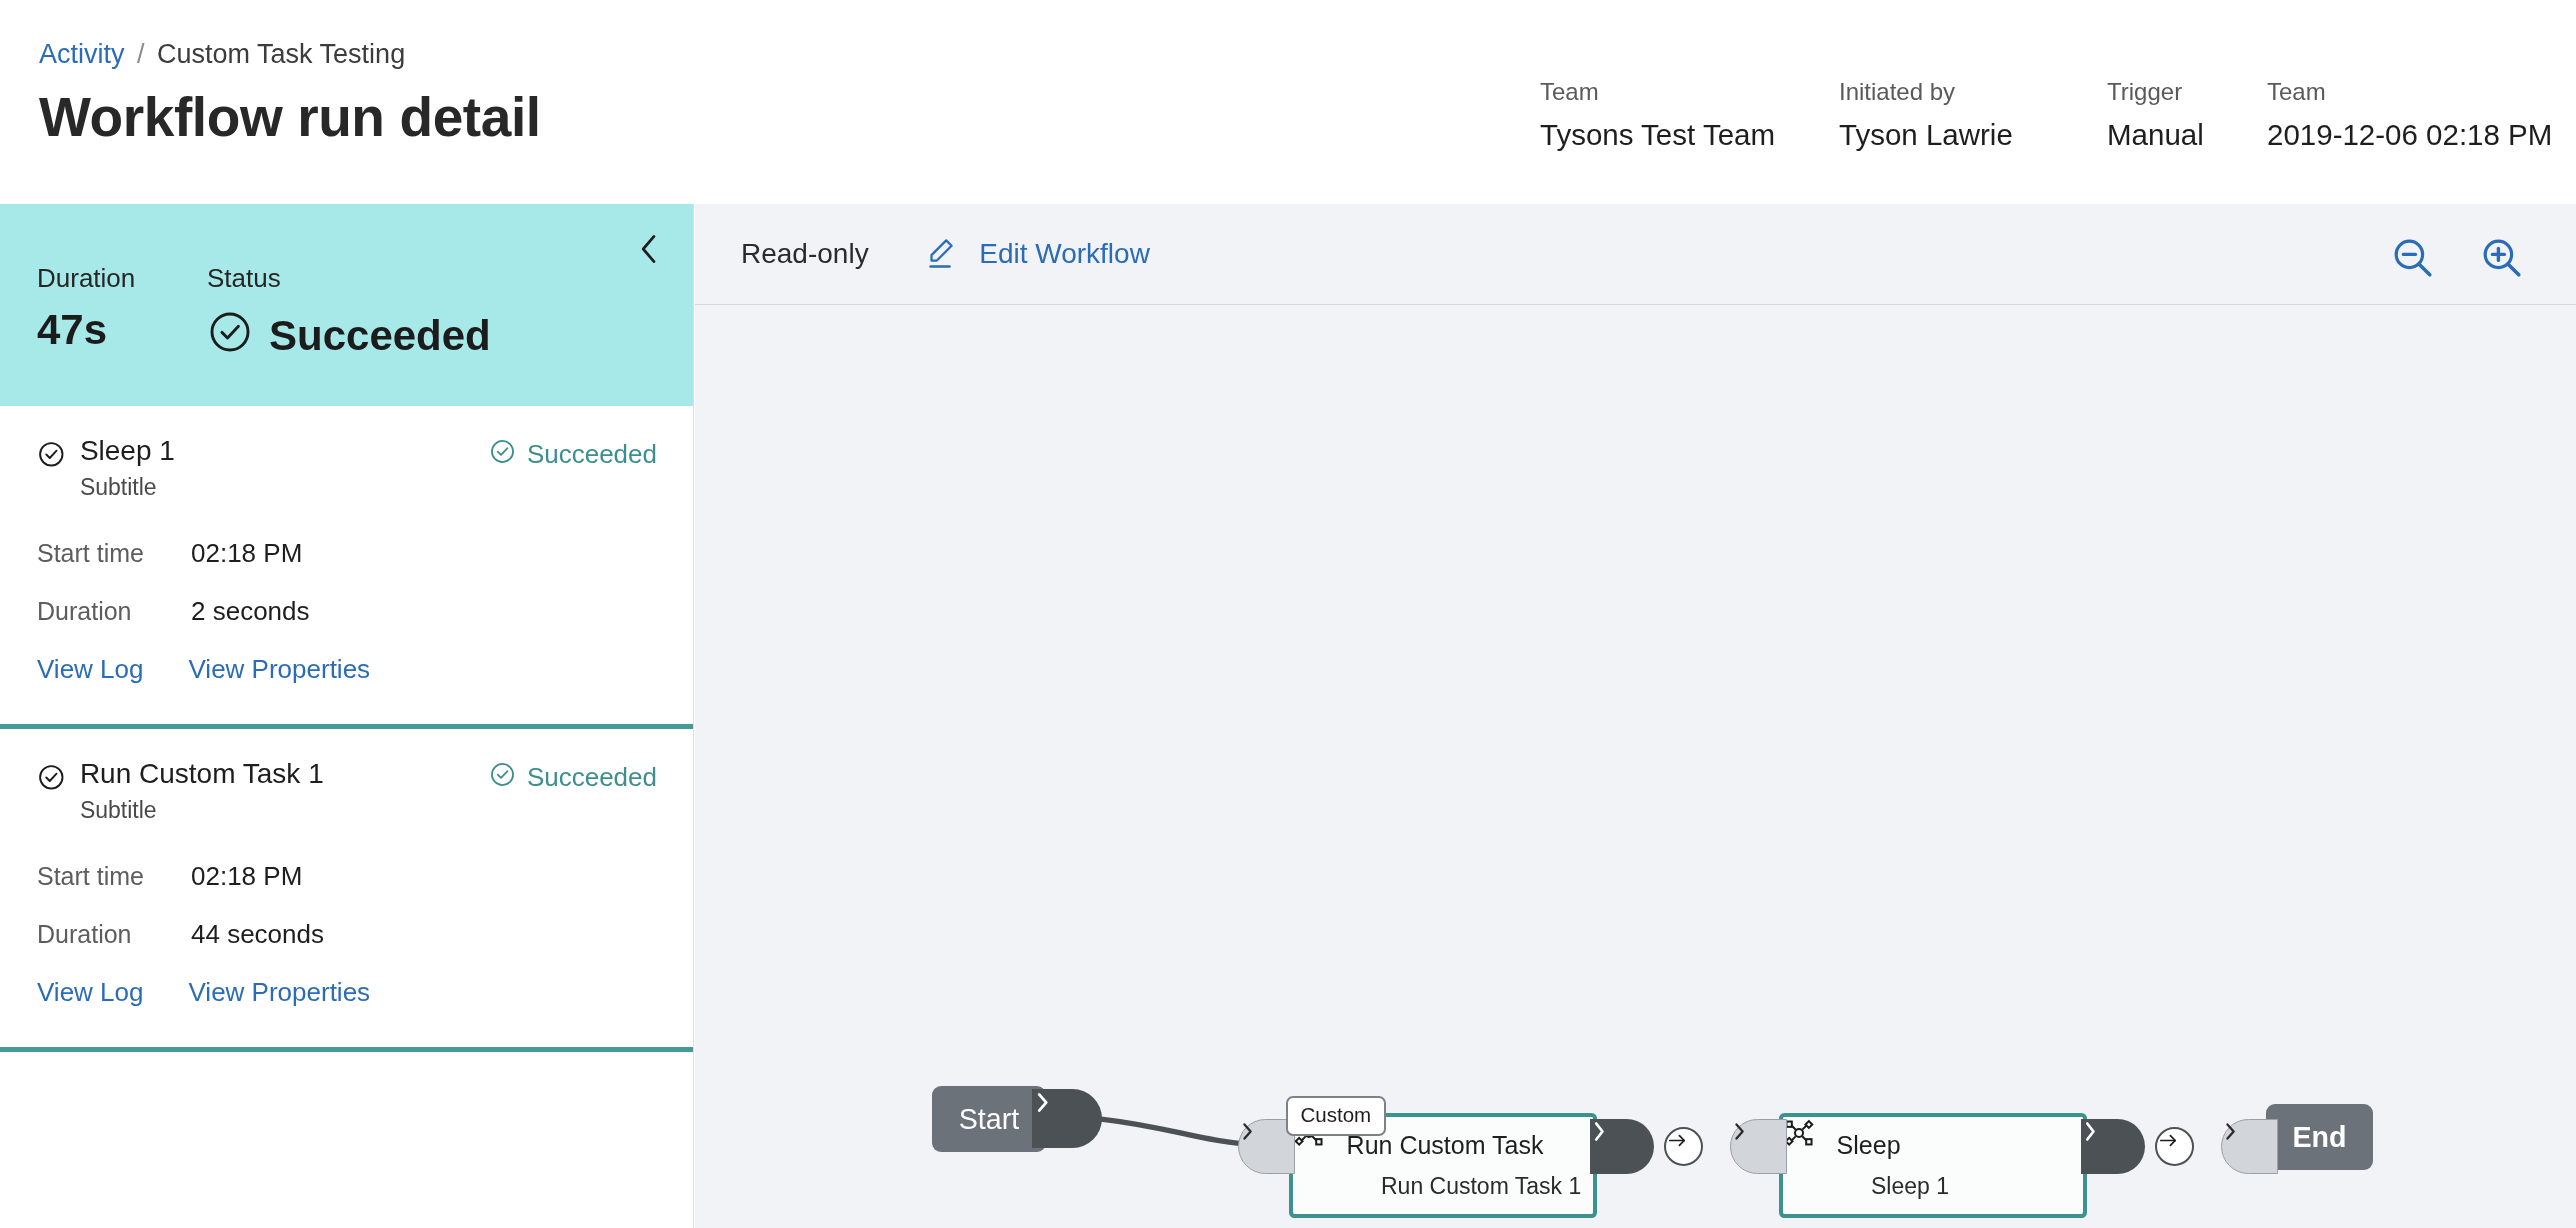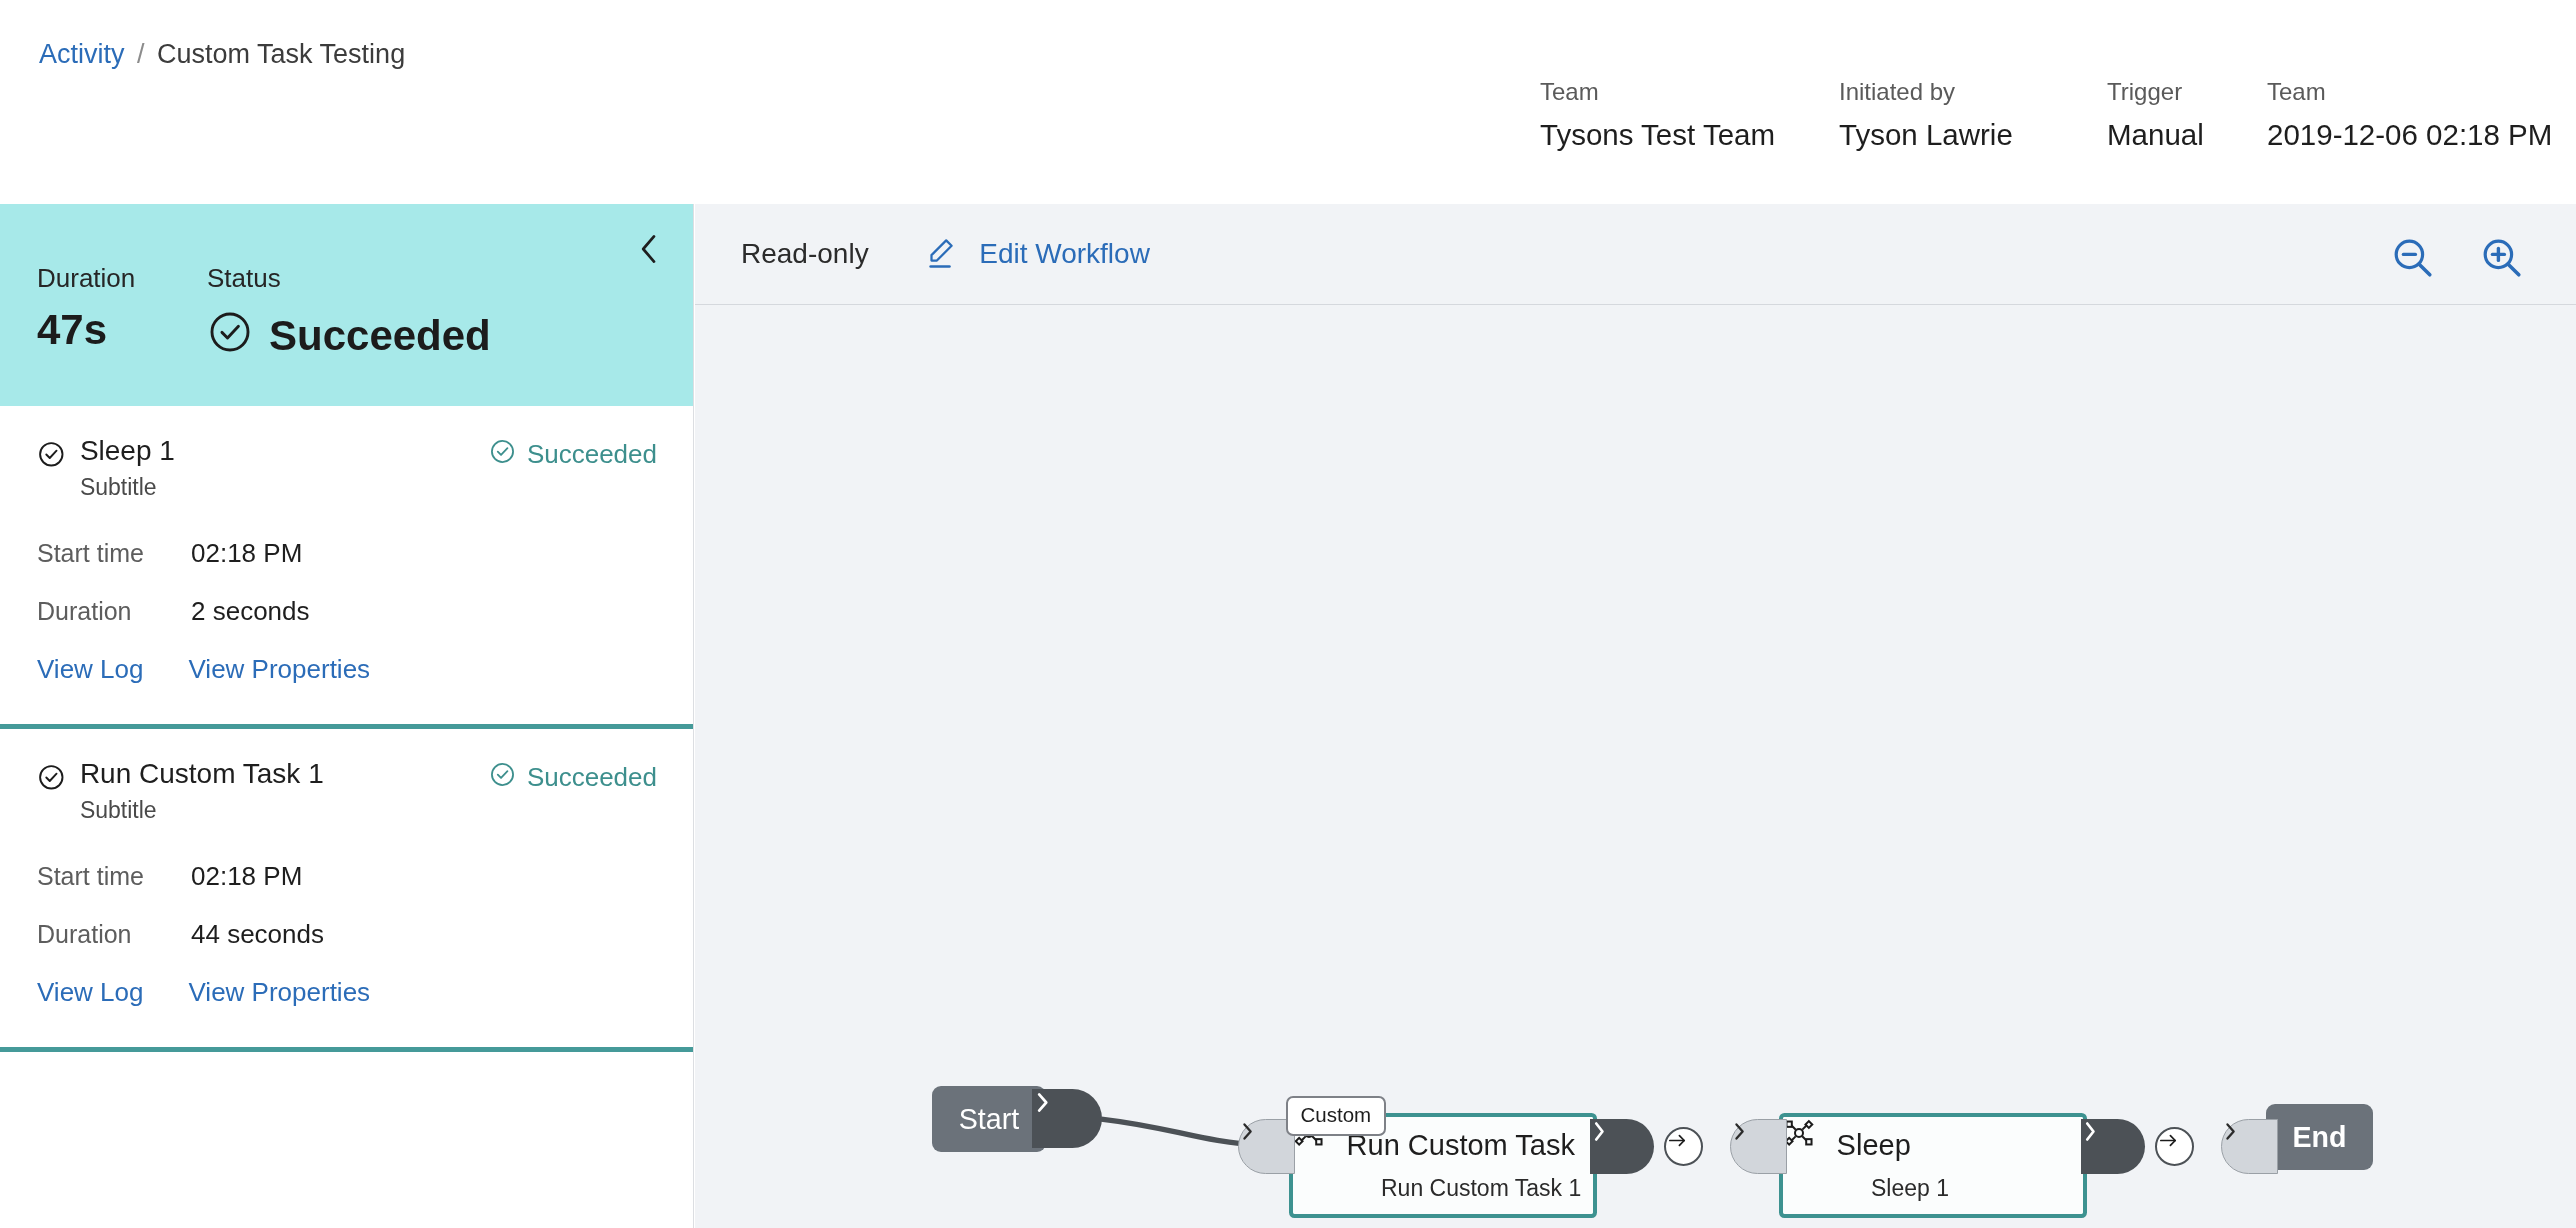--- a/index.html
+++ b/index.html
@@ -131,21 +131,21 @@
   .diagram { position: absolute; left: 0; top: 107px; width: 1881px; height: 918px; }
   .diagram svg { position: absolute; left: 0; top: 0; }
 
   .wf-node {
     position: absolute; background: #fbfdfd;
     border: 4.5px solid #3d9290; border-radius: 5.4px;
     display: flex; flex-direction: column; justify-content: center;
     padding-left: 34px;
   }
   .wf-node-title { display: flex; align-items: center; }
-  .wf-node-title-text { font-size: 29px; color: #1e1e1e; margin-left: 19.6px; }
+  .wf-node-title-text { font-size: 25px; color: #1e1e1e; margin-left: 19.6px; }
   .wf-node-sub { font-size: 23px; color: #2b2b2b; margin-top: 12.5px; margin-left: 54px; }
 
   .wf-badge {
     position: absolute; background: #ffffff;
     border: 2.7px solid #7e8187; border-radius: 7.1px;
     font-size: 20.5px; color: #1e1e1e;
     padding: 5.4px 12.5px 7.1px 12.5px; white-space: nowrap; z-index: 5;
   }
 
   .wf-term {
@@ -171,20 +171,21 @@
 </style>
 </head>
 <body>
 
 <div class="header">
 
   <div class="breadcrumb">
     <span class="crumb-link">Activity</span><span class="crumb-sep">/</span><span class="crumb-current">Custom Task Testing</span>
   </div>
 
+  <div class="page-title">Workflow run detail</div>
 
   <div class="meta-row">
     <div class="meta-col mc0">
       <div class="meta-label">Team</div>
       <div class="meta-value">Tysons Test Team</div>
     </div>
     <div class="meta-col mc1">
       <div class="meta-label">Initiated by</div>
       <div class="meta-value">Tyson Lawrie</div>
     </div>

